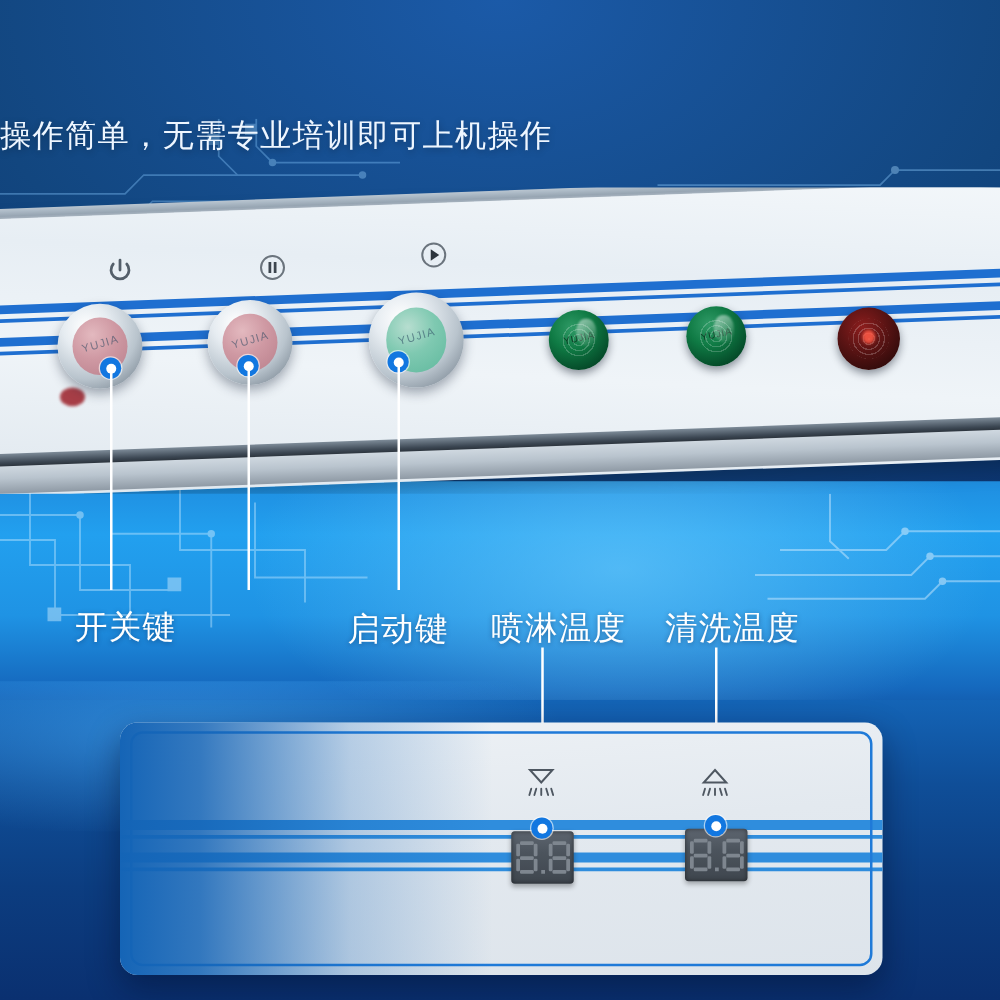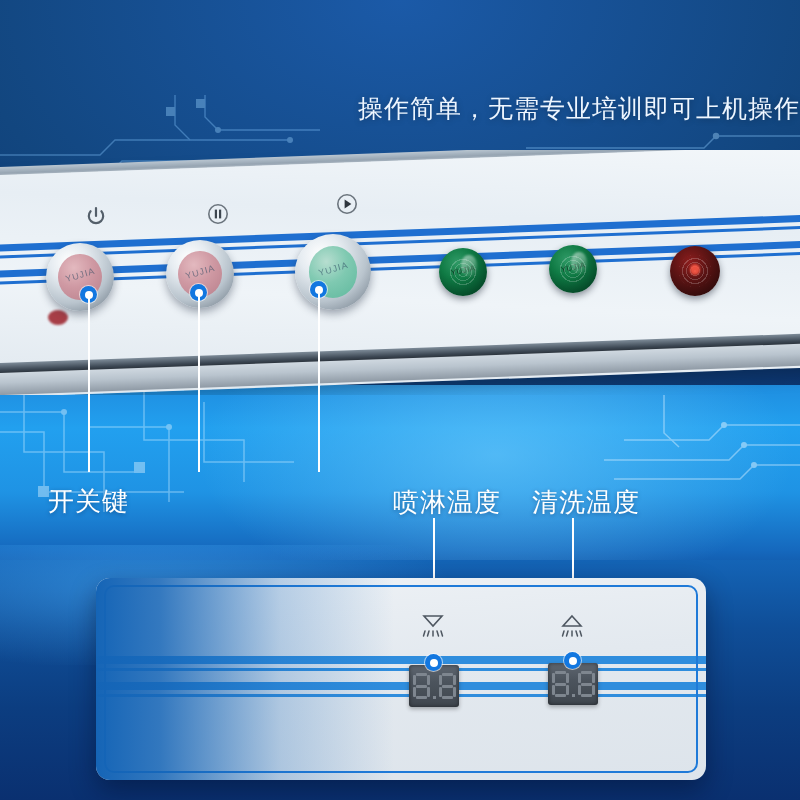--- a/index.html
+++ b/index.html
@@ -39,21 +39,21 @@
 
   
   .headline{
     position:absolute;left:0;right:0;top:16px;text-align:center;
     color:#ffffff;font-size:56px;line-height:1.1;letter-spacing:4px;
     font-weight:400;
     text-shadow:0 2px 10px rgba(0,0,0,.35);
     font-family:"DejaVu Sans","Liberation Sans",sans-serif;
   }
   .subline{
-    position:absolute;left:0;right:0;top:92px;text-align:right;
+    position:absolute;left:0;right:0;top:92px;text-align:left;
     color:#eef6ff;font-size:25px;letter-spacing:1px;
     font-family:"DejaVu Sans","Liberation Sans",sans-serif;
     text-shadow:0 1px 6px rgba(0,0,0,.3);
   }
 
   
   .panel-top{
     position:absolute;left:-14px;top:150px;width:828px;height:245px;
     overflow:hidden;
   }
@@ -349,21 +349,22 @@
 
   <div class="dot" style="left:80px;top:286px;"></div>
   <div class="leader" style="left:88px;top:296px;height:176px;"></div>
 
   <div class="dot" style="left:190px;top:284px;"></div>
   <div class="leader" style="left:198px;top:294px;height:178px;"></div>
 
   <div class="dot" style="left:310px;top:281px;"></div>
   <div class="leader" style="left:318px;top:291px;height:181px;"></div>
 
-  <div class="clabel" style="left:48px;top:484px;">开关键</div>
+  <div class="clabel" style="left:60px;top:484px;">开关键</div>
+  <div class="clabel" style="left:278px;top:486px;">启动键</div>
   <div class="clabel" style="left:532px;top:485px;">清洗温度</div>
   <div class="clabel" style="left:393px;top:485px;">喷淋温度</div>
 
   <div class="leader" style="left:433px;top:518px;height:145px;"></div>
   <div class="leader" style="left:572px;top:518px;height:145px;"></div>
 
   <div class="panel-bottom">
     <div class="bstripe" style="top:78px;height:8px;"></div>
     <div class="bstripe" style="top:90px;height:3px;"></div>
     <div class="bstripe" style="top:104px;height:8px;"></div>

